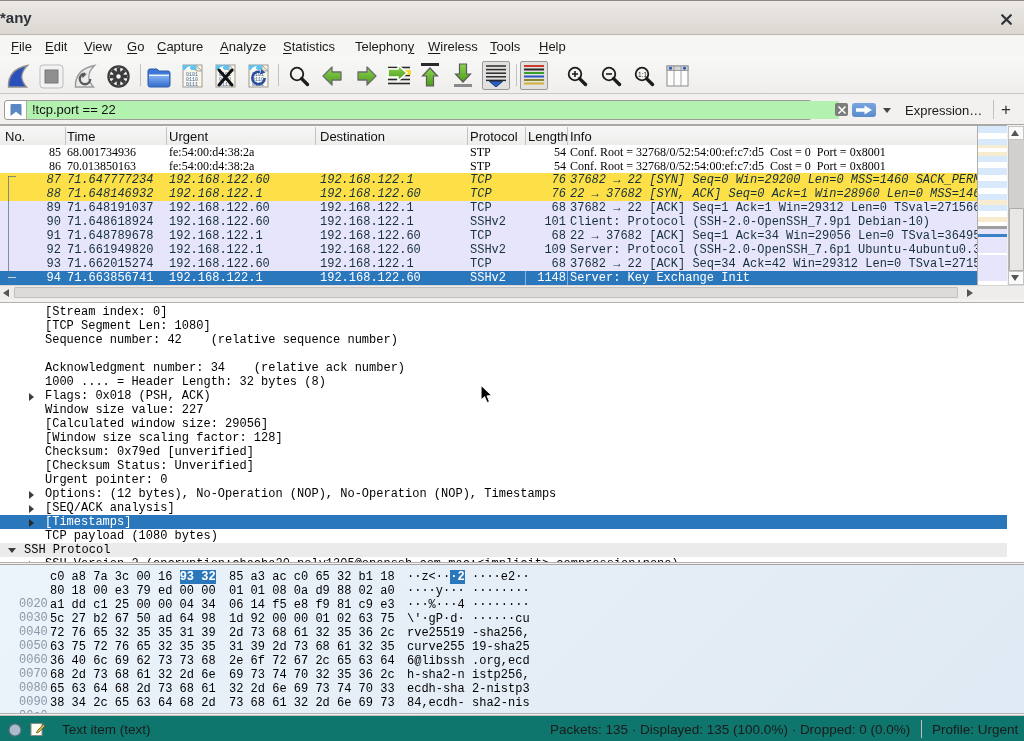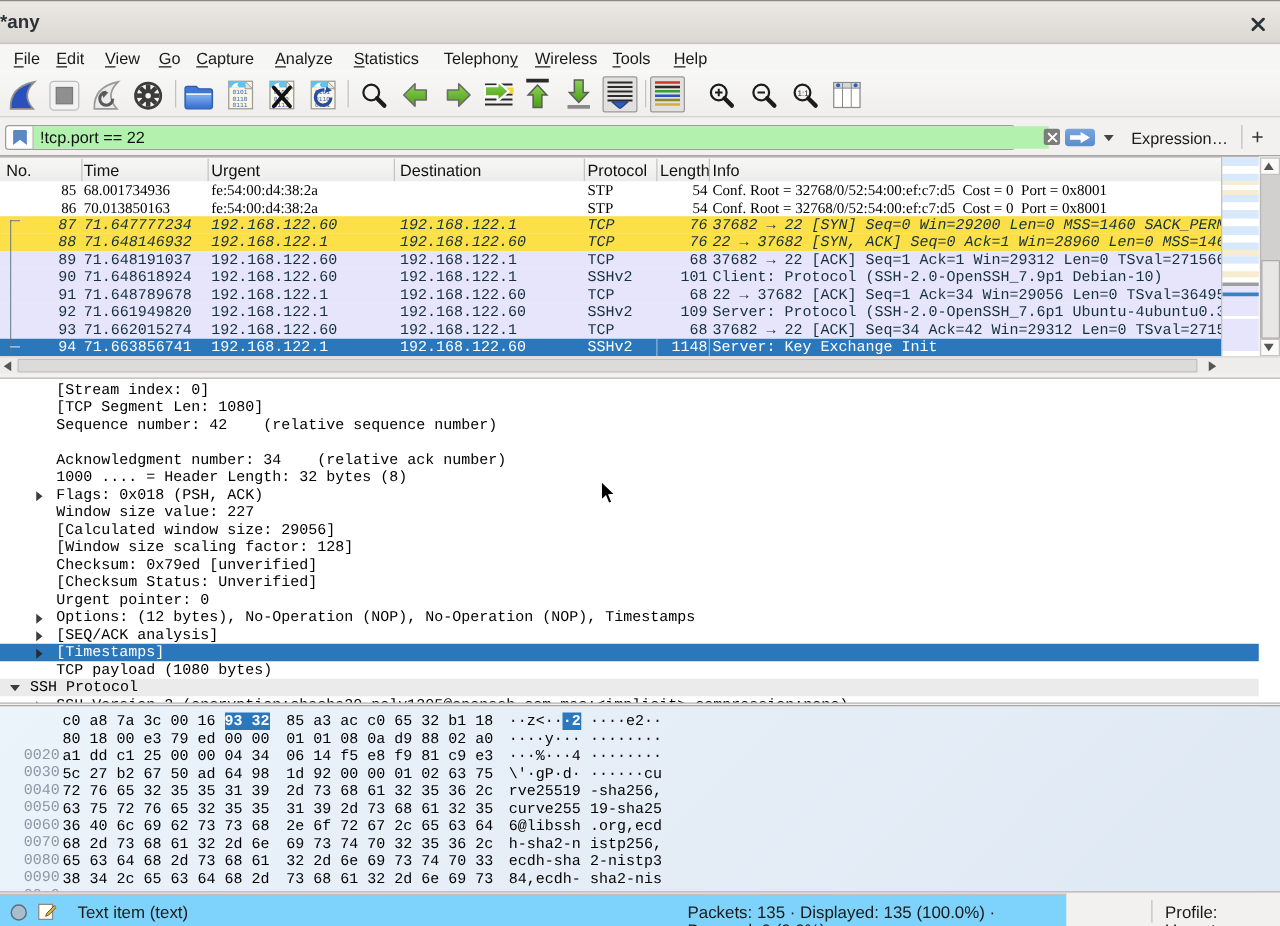--- a/index.html
+++ b/index.html
@@ -70,21 +70,21 @@
 #hexpane{position:absolute;left:0;top:564px;width:1024px;height:150px;
  background:linear-gradient(135deg,#ebf3fb,#dfe9f3);border-top:1px solid #a8a6a4;
  border-bottom:1px solid #b3b1af;box-sizing:border-box;overflow:hidden;}
 .hline{position:absolute;height:14px;font-family:"Liberation Mono",monospace;font-size:12px;
  line-height:14px;color:#000;white-space:pre;}
 .hoff{position:absolute;left:19px;color:#8a97a5;margin-top:27px;}
 .hg1{position:absolute;left:50px;text-align:center;} .hg2{position:absolute;left:229px;}
 .ha1{position:absolute;left:407px;} .ha2{position:absolute;left:472px;}
 .hsel{background:#2b77bb;color:#fff;}
 
-#statusbar{position:absolute;left:0;top:715px;width:853px;height:26px;background:#7dd3fc;
+#statusbar{position:absolute;left:0;top:715px;width:1024px;height:26px;background:#0f766e;
  border-top:1px solid #c2c0be;box-sizing:border-box;font-size:13.5px;color:#1a1a1a;}
 </style></head><body>
 <div id="titlebar">
     <div id="title">*any</div>
 <svg class="abs" style="left:1001px;top:13px" width="11" height="11" viewBox="0 0 11 11">
 <path d="M1.2 1.2 L9.8 9.8 M9.8 1.2 L1.2 9.8" stroke="#2c3238" stroke-width="2.2" stroke-linecap="round"></path>
     </svg>
 </div>
 <div id="menubar">
     <span style="left:11px"><u>F</u>ile</span>

